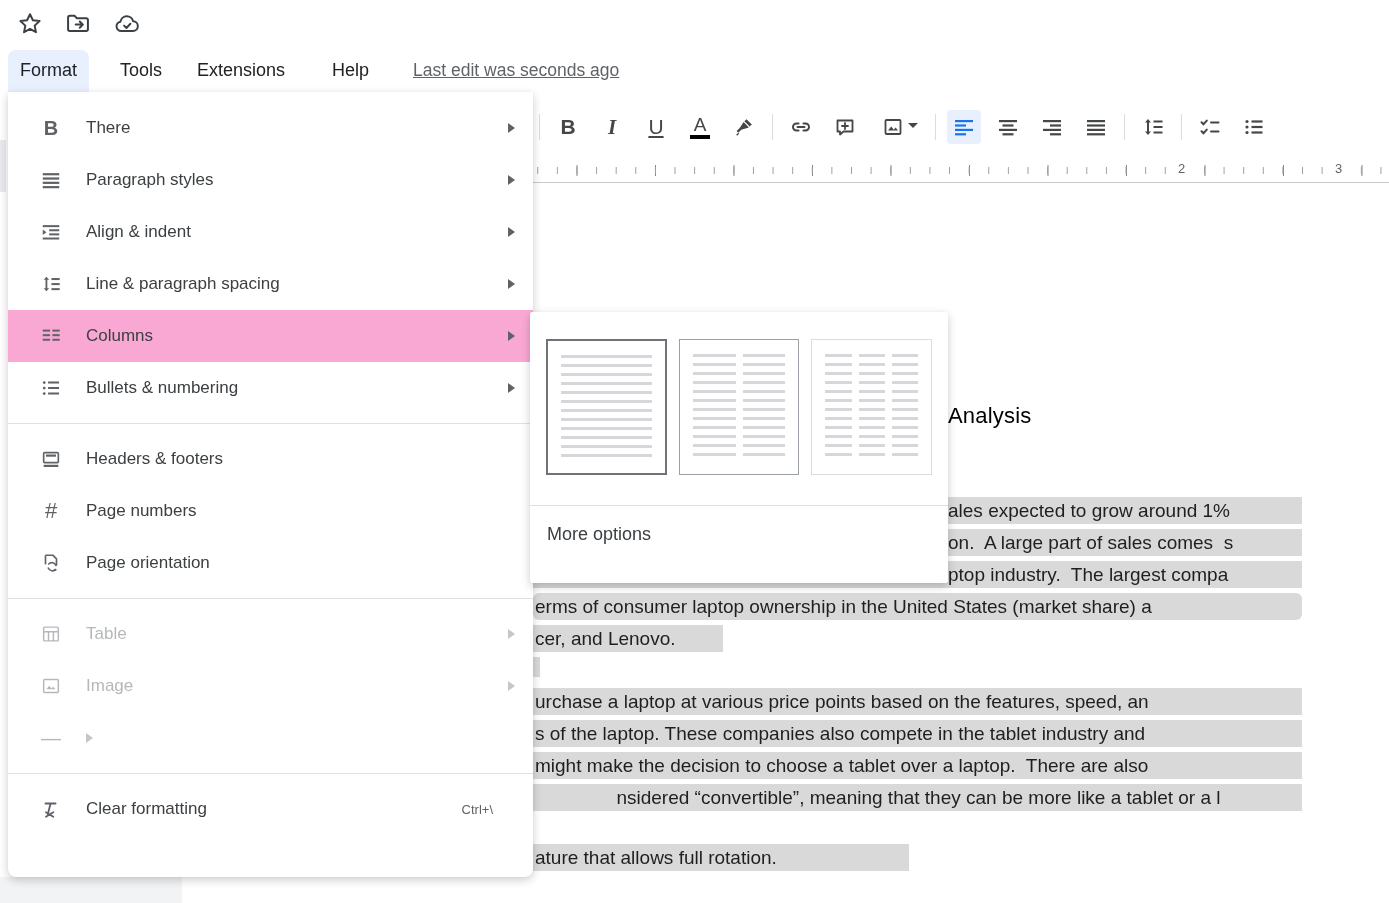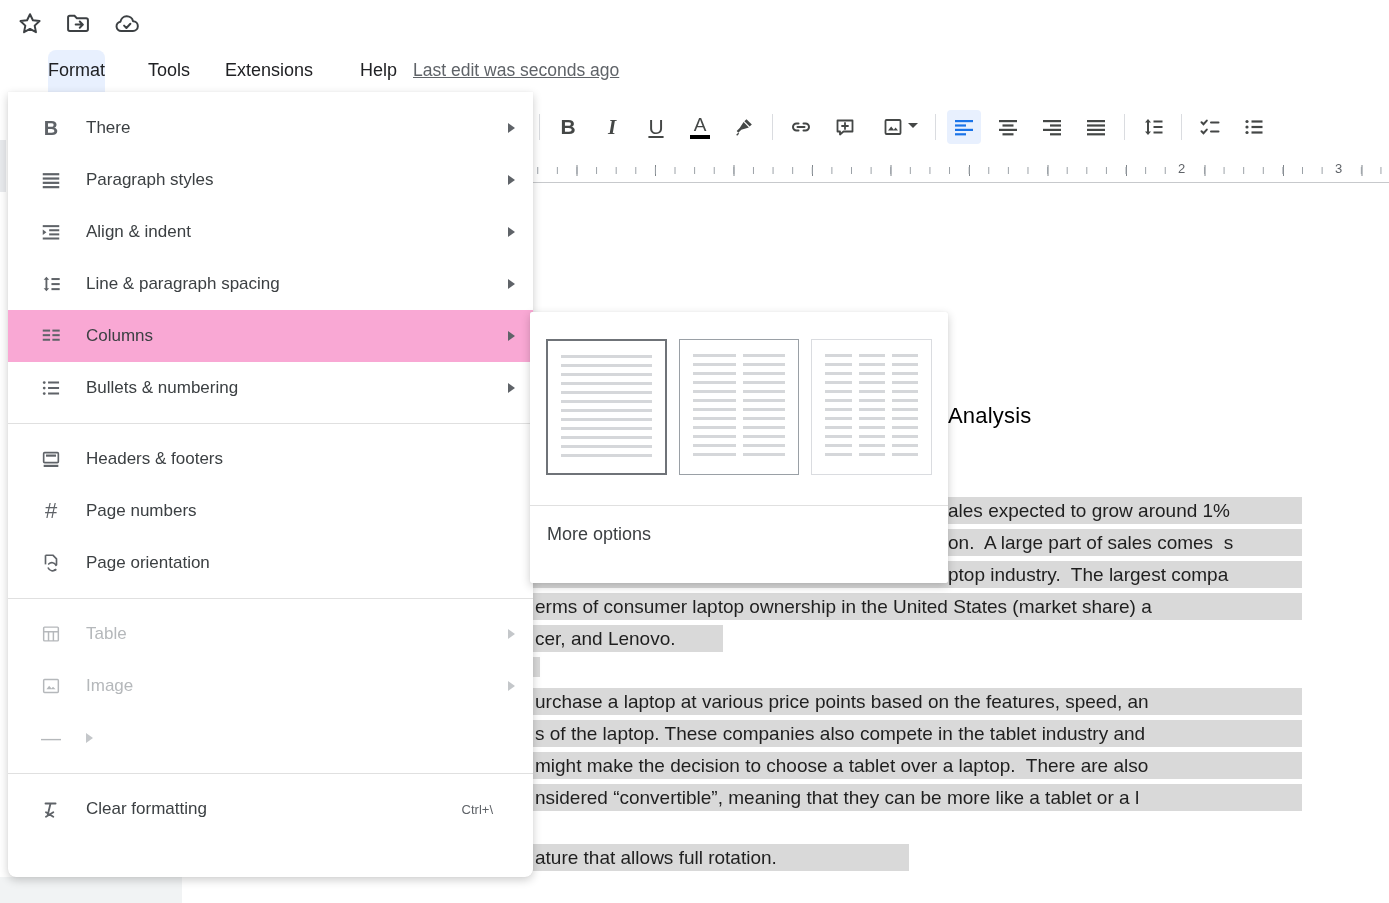--- a/index.html
+++ b/index.html
@@ -7,21 +7,21 @@
   body { font-family:"Liberation Sans", sans-serif; width:1389px; height:903px; position:relative; overflow:hidden; color:#202124; }
   .abs { position:absolute; }
 
   
   #topbar { left:0; top:0; width:1389px; height:48px; }
   .top-icon { position:absolute; top:10px; width:28px; height:28px; color:#3c4043; }
   .top-icon svg { width:28px; height:28px; }
 
   
   #menubar { left:0; top:50px; width:1389px; height:40px; font-size:18px; color:#202124; }
-  .menu-btn { position:absolute; top:0; height:52px; line-height:40px; padding:0 0; border-radius:8px 8px 0 0; cursor:default;margin-left:40px; }
+  .menu-btn { position:absolute; top:0; height:52px; line-height:40px; padding:0 12px; border-radius:8px 8px 0 0; cursor:default; }
   .menu-btn.active { background:#e8f0fe; }
   #last-edit { position:absolute; top:0; height:40px; line-height:40px; left:413px; color:#5f6368; text-decoration:underline; font-size:17.5px; }
 
   
   #toolbar { left:533px; top:98px; width:856px; height:58px; display:flex; align-items:center; }
   .tbtn { width:34px; height:34px; margin:0 5px; display:flex; align-items:center; justify-content:center; color:#444746; border-radius:4px; flex:none; }
   .tbtn svg { width:24px; height:24px; }
   .tbtn.letter { font-size:21px; font-weight:bold; }
   .tbtn.active { background:#e8f0fe; color:#1a73e8; }
   .tdivider { width:1px; height:26px; background:#dadce0; margin:0 6px; flex:none; }
@@ -44,26 +44,26 @@
   .hl-line { position:absolute; left:533px; height:27px; background:#d9d9d9; overflow:hidden; white-space:pre; font-size:19px; line-height:27px; color:#1f1f1f; }
   .hl-line span { display:inline-block; white-space:pre; }
   .indent-submenu-gap { margin-left:415px; }
   .indent-edge { margin-left:2px; }
   #empty-line-hl { left:533px; top:657px; width:7px; height:20px; background:#d9d9d9; }
 
   
   #p1l1 { top:497px; width:769px; }
   #p1l2 { top:529px; width:769px; }
   #p1l3 { top:561px; width:769px; }
-  #p1l4 { top:593px; width:769px; }
+  #p1l4 { top:593px; width:769px;border-radius:6px; }
   #p1l5 { top:625px; width:190px; }
   #p2l1 { top:688px; width:769px; }
   #p2l2 { top:720px; width:769px; }
   #p2l3 { top:752px; width:769px; }
-  #p2l4 { top:784px; width:769px; }
+  #p2l4 { top:784px; width:769px;text-align:center; }
   #p2l5 { top:844px; width:376px; }
 
   
   #canvas-corner { left:0; top:877px; width:182px; height:26px; background:#f1f3f4; }
   #left-edge-strip { left:0; top:140px; width:6px; height:52px; background:#e8eaed; }
 
   
   #format-menu { left:8px; top:92px; width:525px; height:785px; background:#fff;
     border-radius:0 0 8px 8px; box-shadow:0 3px 10px rgba(0,0,0,.2), 0 0 1px rgba(0,0,0,.1); padding-top:10px; z-index:5; }
   .mi { height:52px; display:flex; align-items:center; padding:0 18px 0 30px; font-size:17px; color:#3c4043; }

